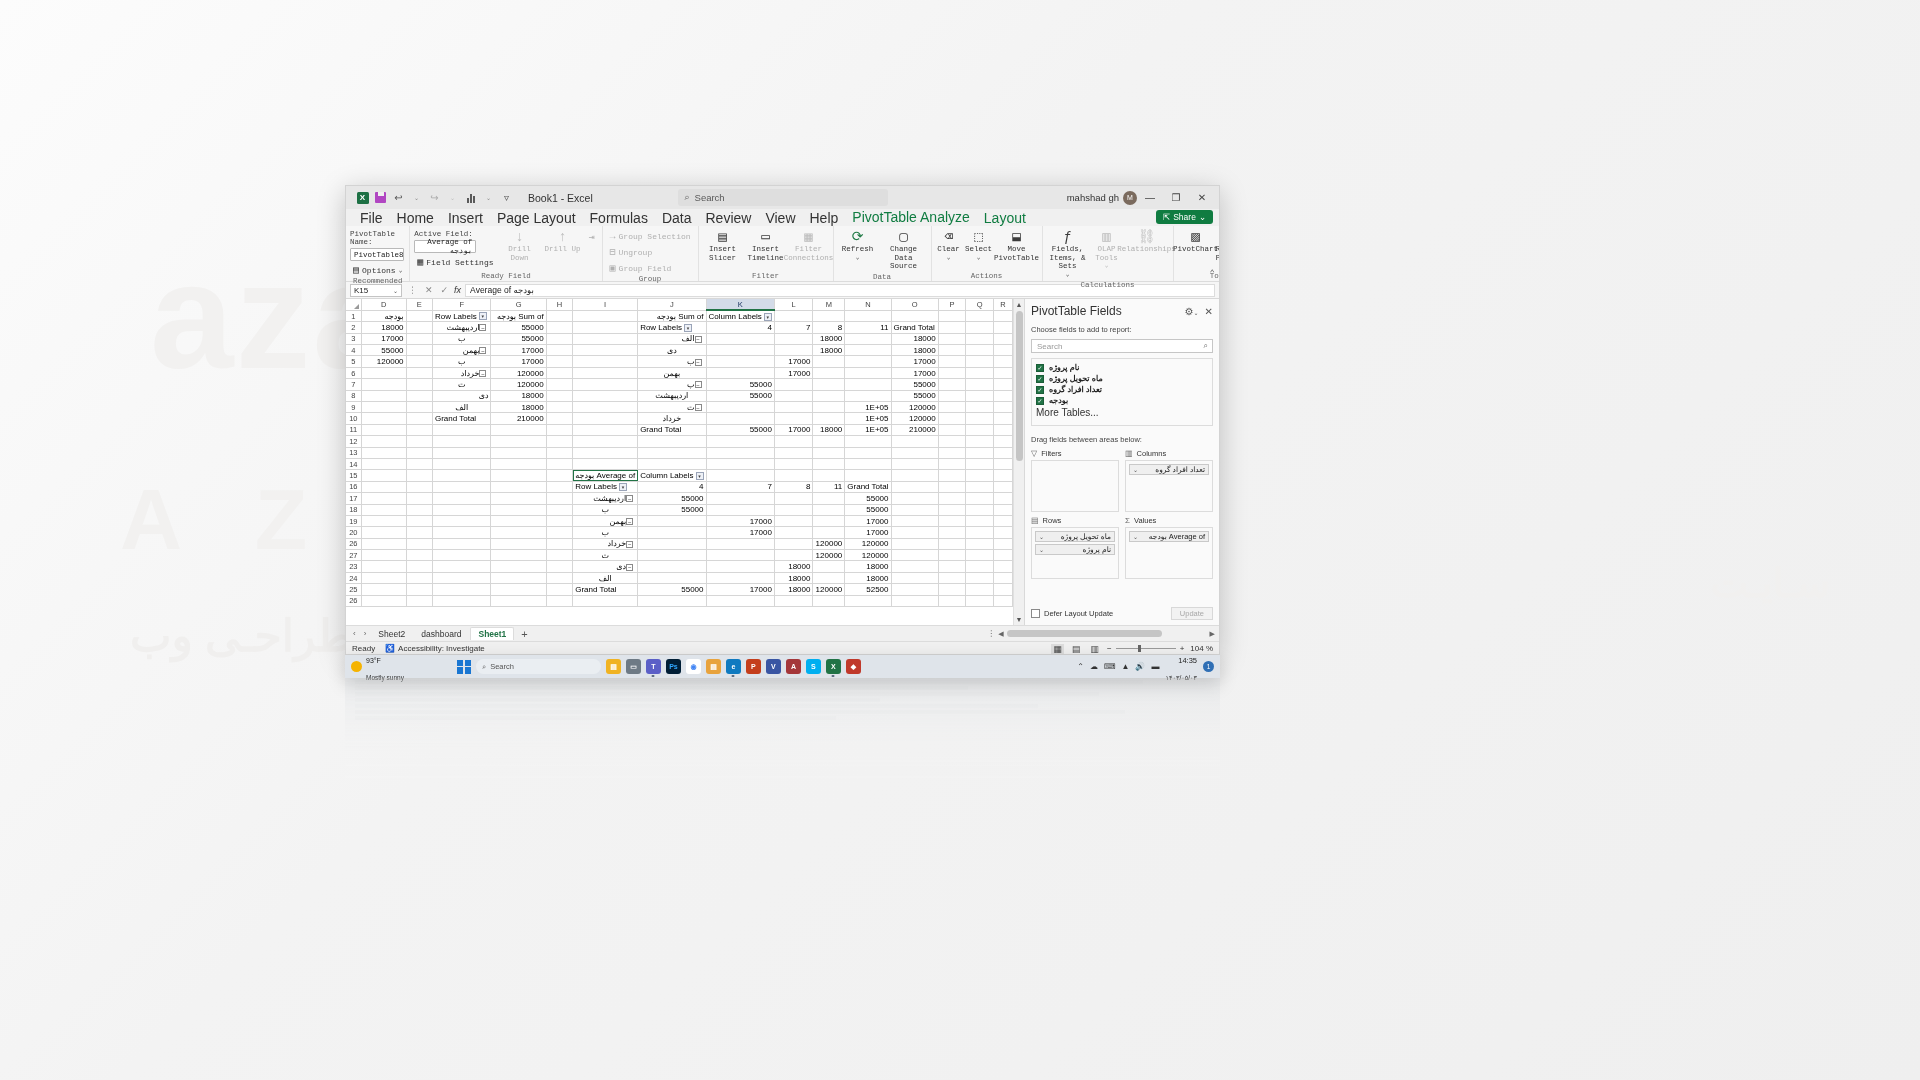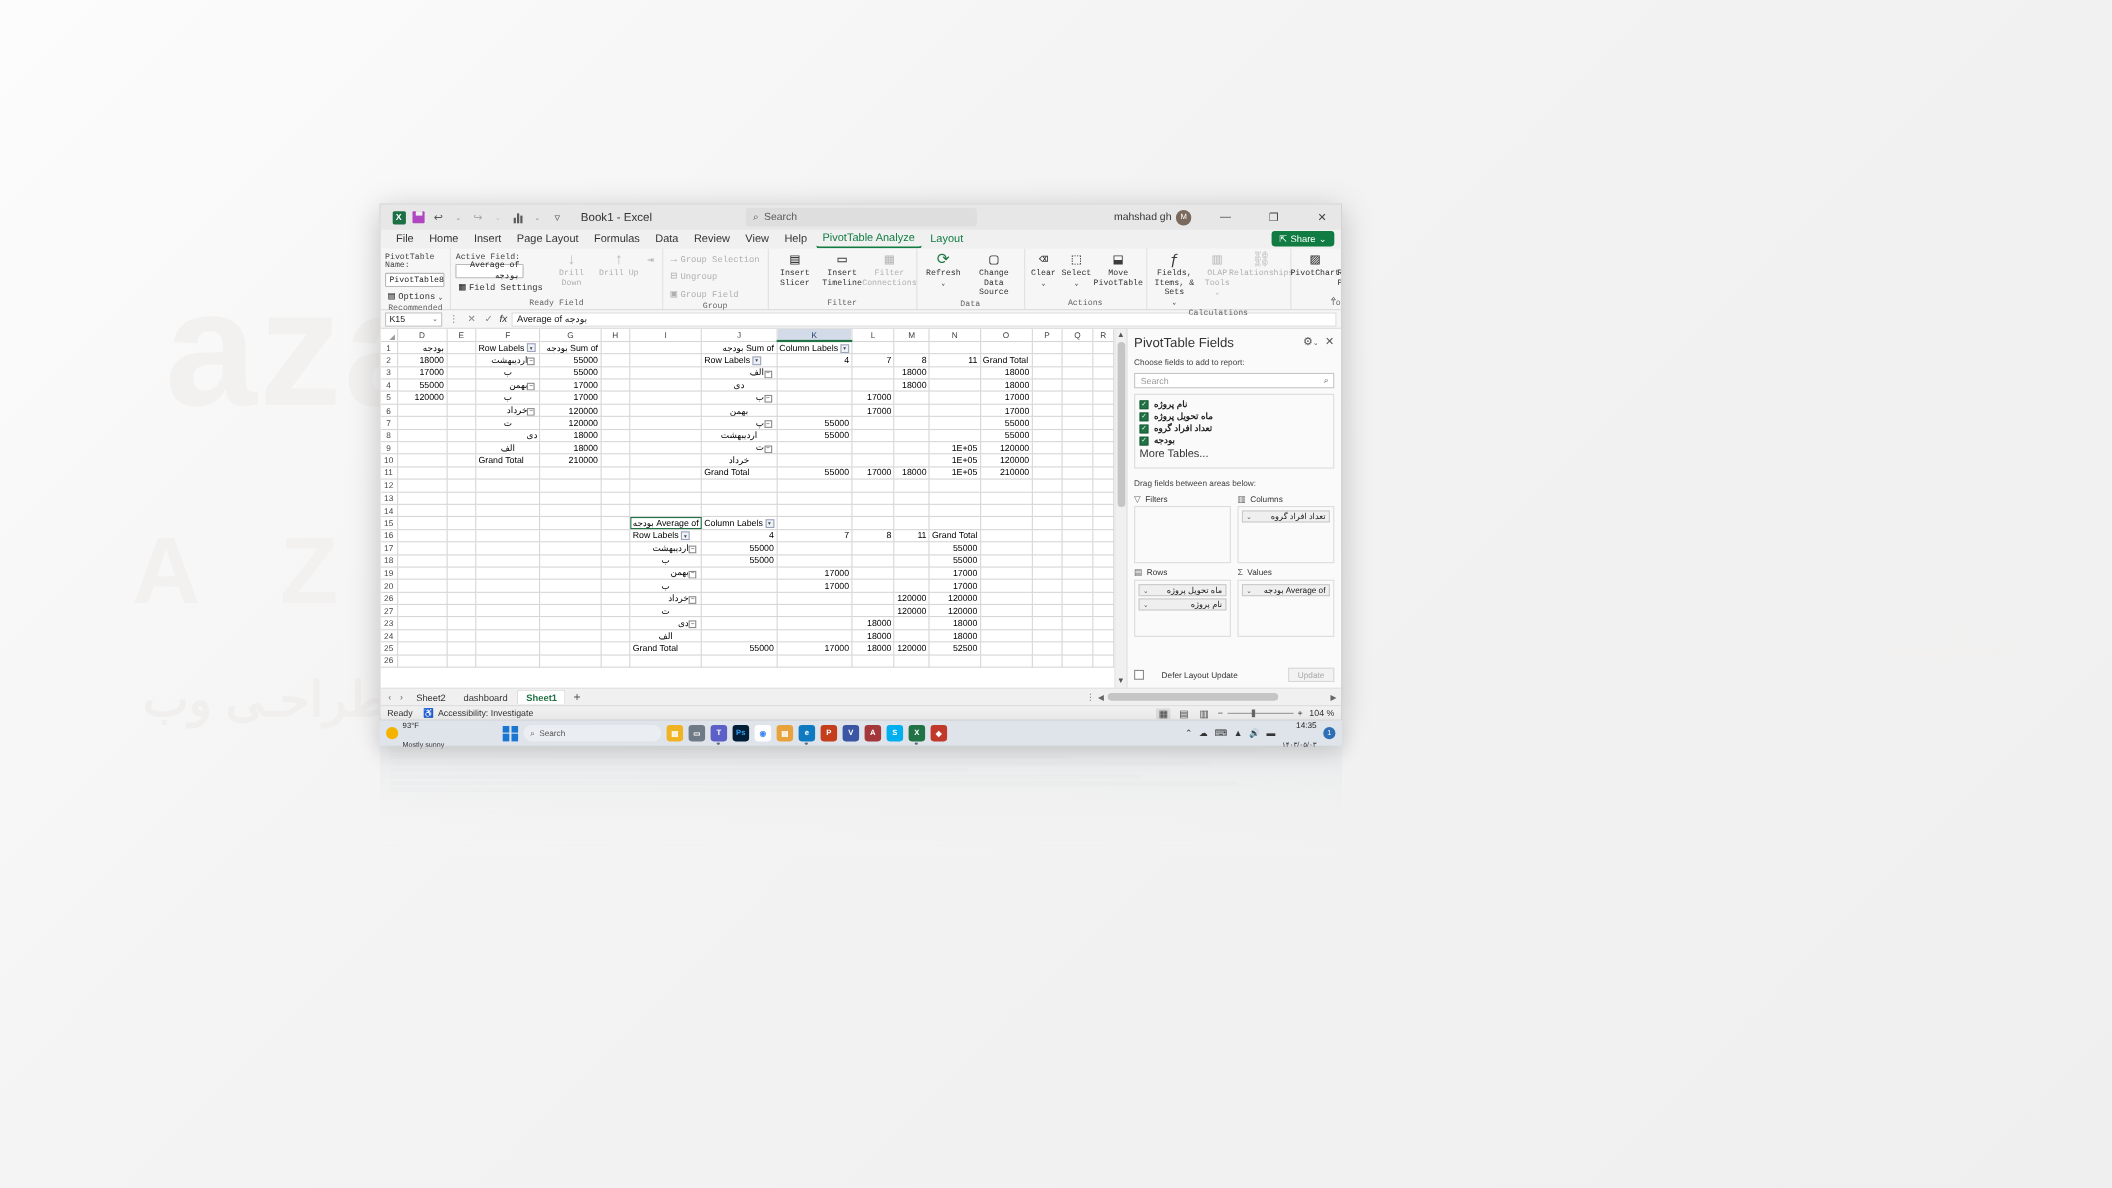--- a/index.html
+++ b/index.html
@@ -32,31 +32,31 @@
     align-items:center; justify-content:center; }
   .save-ic { width:11px; height:11px; background:#b146c2; border-radius:1px; position:relative;}
   .save-ic:after{content:"";position:absolute;left:2.5px;top:0;width:6px;height:4px;background:#f0f0f0;}
   .chart-ic{display:flex;align-items:flex-end;gap:1px;height:10px;}
   .chart-ic i{display:block;width:2px;background:#5a5a5a;}
   .doc-title { font-size:10.5px; color:#333; margin-left:10px; }
   .searchbox { position:absolute; left:50%; transform:translateX(-50%);
     width:210px; height:17px; background:#dedede; border-radius:3px;
     display:flex; align-items:center; gap:5px; padding:0 7px; }
   .searchbox span.ph { font-size:9.5px; color:#5a5a5a; }
-  .win-right { margin-left:auto; display:flex; align-items:center; gap:18px; }
+  .win-right { margin-left:auto; display:flex; align-items:center; gap:0; }
   .acct { display:flex; align-items:center; gap:4px; font-size:9.5px; color:#333; }
   .avatar { width:14px;height:14px;border-radius:50%;background:#7a6a5d;color:#fff;
     font-size:7px;display:flex;align-items:center;justify-content:center;}
   .wbtn { width:26px;height:20px;display:flex;align-items:center;justify-content:center;
     font-size:10px;color:#444;}
 
   
   .tabsrow { height:17px; background:#f0f0f0; display:flex; align-items:center;
     padding-left:8px; gap:2px; position:relative; }
-  .tab { font-size:10px; color:#333; padding:2px 6px; border-radius:3px; white-space:nowrap; }
+  .tab { font-size:14px; color:#333; padding:2px 6px; border-radius:3px; white-space:nowrap; }
   .tab.ctx { color:#107c41; font-weight:400; }
   .tab.active { color:#107c41; border-bottom:2px solid #107c41; }
   .share-btn { position:absolute; right:6px; top:1px; height:14px; background:#107c41;
     color:#fff; font-size:8.5px; border-radius:3px; padding:0 7px;
     display:flex; align-items:center; gap:3px; }
 
   
   .ribbon { height:56px; background:#f6f6f6; border-bottom:1px solid #dcdcdc;
     display:flex; align-items:stretch; position:relative;font-family:Liberation Mono, monospace; }
   .rgroup { display:flex; flex-direction:column; align-items:center;
@@ -153,21 +153,21 @@
     gap:4px 6px; }
   .area { }
   .area-h { display:flex; align-items:center; gap:4px; font-size:7.5px; color:#333; }
   .area-h .gl { font-size:8px; color:#666; }
   .area-box { margin-top:2px; height:52px; border:1px solid #dcdcdc; background:#fafafa;
     padding:3px; }
   .pill { height:11px; background:#efefef; border:1px solid #c9c9c9;
     display:flex; align-items:center; padding:0 3px; font-size:7.5px; color:#222;
     direction:rtl; margin-bottom:2px; }
   .pill .car { margin-right:auto; font-size:6px; color:#555; direction:ltr;}
-  .fp-foot { margin-top:auto; display:flex; align-items:center; gap:16px; padding-top:4px;}
+  .fp-foot { margin-top:auto; display:flex; align-items:center; gap:4px; padding-top:4px;}
   .fp-foot .cb { width:9px; height:9px; border:1px solid #8a8a8a; background:#fff; }
   .fp-foot .lbl { font-size:7.5px; color:#333; }
   .updbtn { margin-left:auto; font-size:7.5px; color:#a8a8a8; border:1px solid #d8d8d8;
     background:#f2f2f2; padding:1px 8px; }
 
   
   .tabsbar { height:16px; background:#f0f0f0; border-top:1px solid #dcdcdc;
     display:flex; align-items:center; padding:0 4px; gap:2px; }
   .navarrow { font-size:8px; color:#666; padding:0 3px; }
   .stab { font-size:8.5px; color:#333; padding:1px 7px; border-radius:2px 2px 0 0; }

